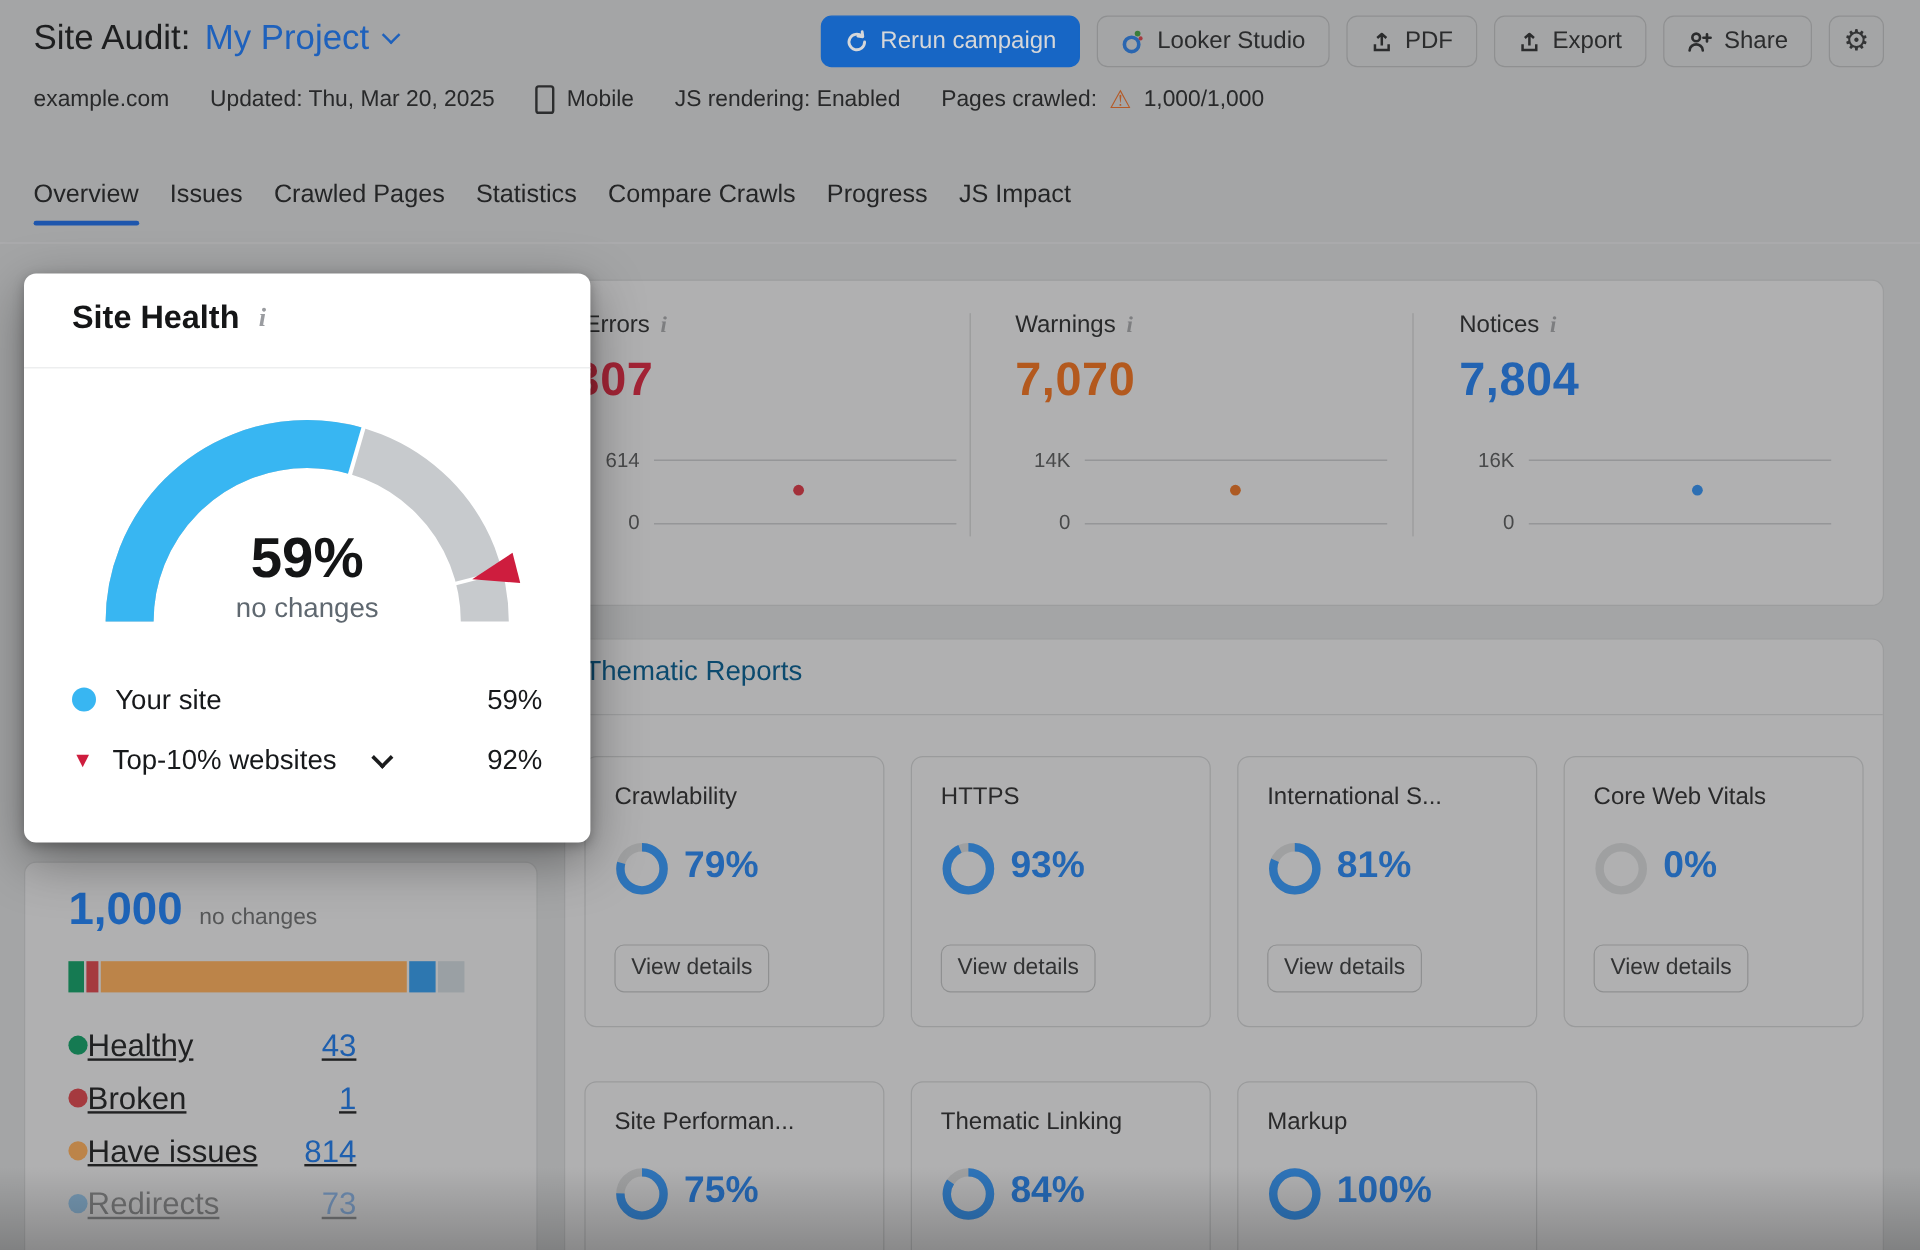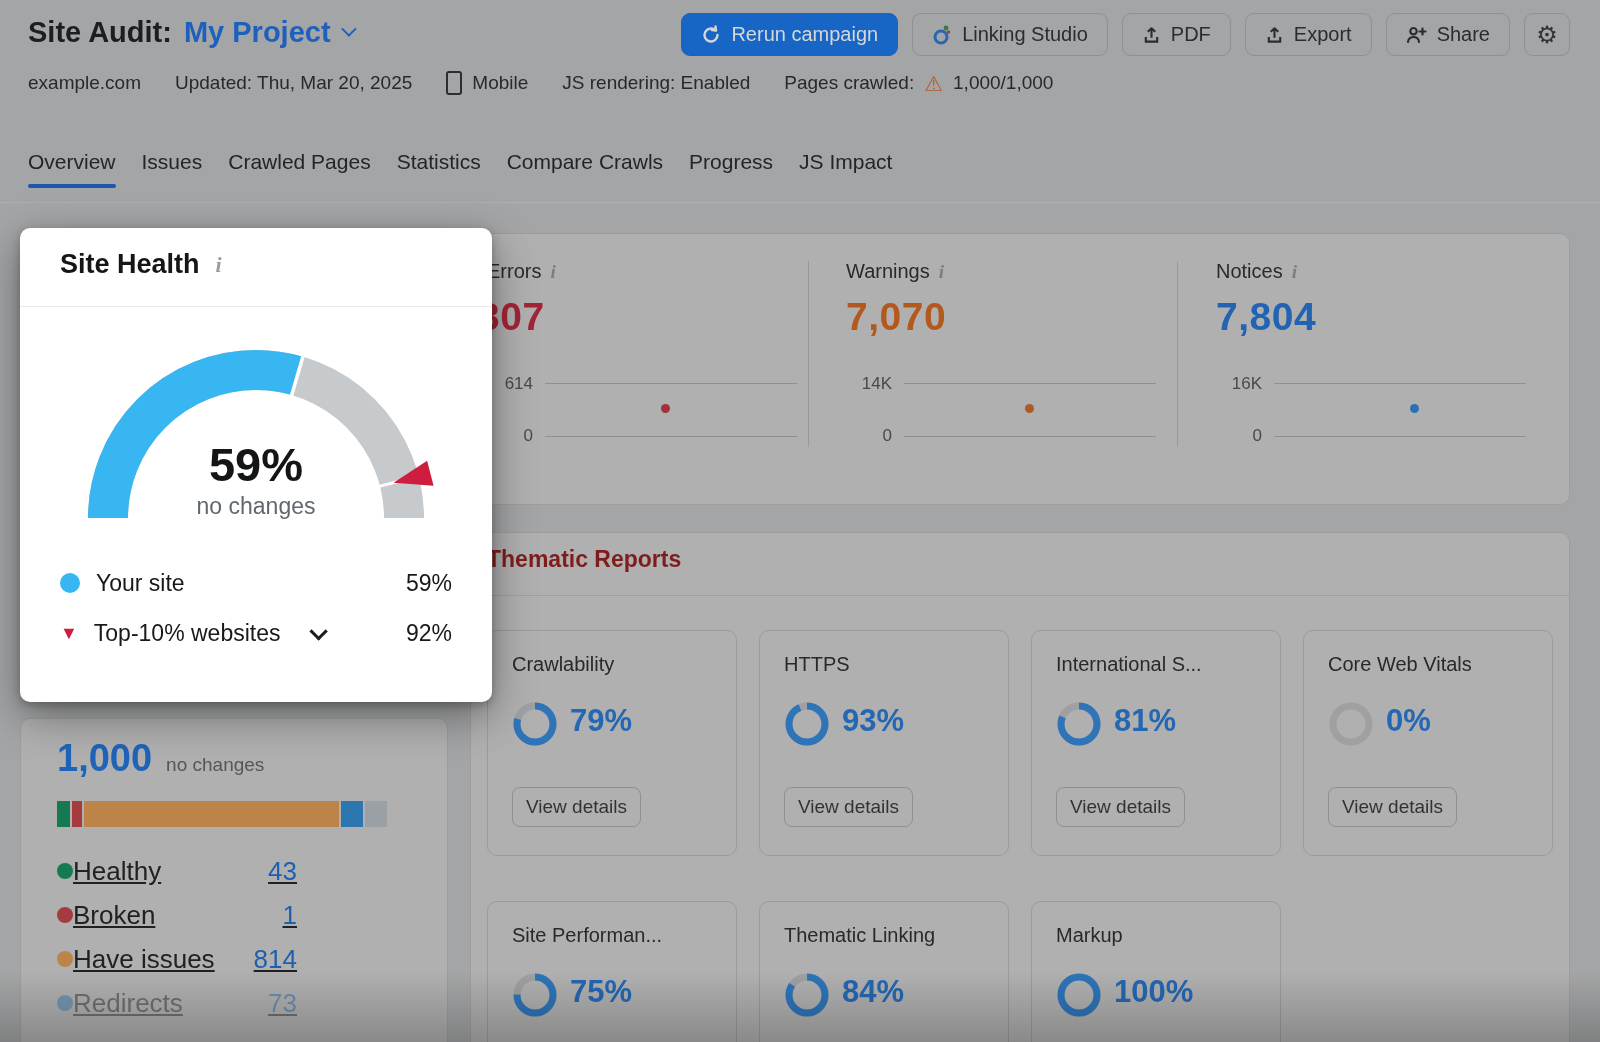--- a/index.html
+++ b/index.html
@@ -1,21 +1,21 @@
 <!DOCTYPE html>
 <html><head>
 <meta charset="utf-8">
 <style>
   html,body{margin:0;padding:0;background:#a4a5a6;}
   .vp{position:relative;width:1600px;height:1042px;overflow:hidden;background:#a4a5a6;
       font-family:"Liberation Sans",sans-serif;-webkit-font-smoothing:antialiased;}
   .abs{position:absolute;align-items:center;}
 
   
-  .h-title{left:28px;top:16px;display:flex;align-items:center;font-size:29px;font-weight:700;color:#1d1e1f;}
+  .h-title{left:28px;top:16px;display:flex;align-items:center;font-size:29px;font-weight:400;color:#1d1e1f;}
   .h-project{color:#1e61bc;margin-left:12px;display:flex;align-items:center;cursor:pointer;}
   .chev{display:inline-block;width:9px;height:9px;border-right:2.5px solid;border-bottom:2.5px solid;transform:rotate(45deg) translateY(-2px);margin-left:11px;margin-top:-4px;}
   .h-buttons{right:30px;top:13px;display:flex;gap:14px;align-items:center;}
   .btn{display:flex;align-items:center;gap:10px;height:43px;padding:0 19px;border-radius:9px;
        border:1.5px solid #8f9091;color:#2b2c2d;font-size:20px;background:transparent;cursor:pointer;box-sizing:border-box;}
   .btn.primary{background:#1766c5;border-color:#1766c5;color:#d6d7d9;}
   .btn.icon-only{width:46px;padding:0;justify-content:center;font-size:24px;color:#333435;}
   .btn svg{flex:0 0 auto;}
   .h-meta{left:28px;top:71px;display:flex;gap:34px;align-items:center;font-size:19px;color:#28292a;}
   .meta-item{display:flex;align-items:center;gap:10px;}
@@ -42,21 +42,21 @@
   .spark{position:absolute;left:58px;top:123px;width:252px;height:54px;}
   .spark .ln{position:absolute;left:0;right:0;height:1px;background:#8e9092;}
   .spark .ln.b{bottom:0;} .spark .ln.t{top:0;}
   .spark .lbl{position:absolute;left:-58px;width:46px;text-align:right;font-size:17px;color:#48494a;}
   .spark .lbl.t{top:-9px;} .spark .lbl.b{bottom:-9px;}
   .spark .dot{position:absolute;top:21px;width:9px;height:9px;border-radius:50%;}
   .m-div{position:absolute;top:27px;height:186px;width:1px;background:#98999a;}
 
   
   .t-card{left:470px;top:532px;width:1100px;height:560px;}
-  .t-title{position:absolute;left:16px;top:13px;font-size:23px;font-weight:700;color:#7f1d1d;}
+  .t-title{position:absolute;left:16px;top:13px;font-size:23px;font-weight:400;color:#0c4a6e;}
   .t-div{position:absolute;left:0;right:0;top:62px;height:1px;background:#9e9fa0;}
   .t-sub{position:absolute;width:250px;height:226px;background:#b0b0b1;border:1px solid #9a9b9c;border-radius:10px;box-sizing:border-box;}
   .t-sub .st{position:absolute;left:24px;top:22px;font-size:20px;color:#29292a;white-space:nowrap;}
   .t-sub .ringwrap{position:absolute;left:24px;top:70px;width:46px;height:46px;}
   .ring-bg{fill:none;stroke-width:7;}
   .ring-fg{fill:none;stroke-width:7;transform:rotate(-90deg);transform-origin:center;}
   .t-sub .pct{position:absolute;left:82px;top:72px;font-size:31px;font-weight:700;color:#2467b3;}
   .t-sub .vd{position:absolute;left:24px;top:156px;border:1.5px solid #8f9091;border-radius:8px;
              padding:8px 13px;font-size:19px;color:#323334;cursor:pointer;background:transparent;}
 
@@ -114,21 +114,21 @@
         <path d="M14.5 1.5 15 5.6 10.9 5.1" fill="none" stroke="#d6d7d9" stroke-width="2.4" stroke-linecap="round" stroke-linejoin="round"></path>
       </svg>
       <span>Rerun campaign</span>
     </button>
     <button class="btn">
       <svg width="20" height="22" viewBox="0 0 20 22">
         <circle cx="9" cy="13" r="6" fill="none" stroke="#2a66b0" stroke-width="3"></circle>
         <circle cx="14" cy="4" r="2.4" fill="#3a7d3a"></circle>
         <circle cx="16.5" cy="8" r="1.7" fill="#a53a3f"></circle>
       </svg>
-      <span>Linking Studio</span>
+      <span>Looker Studio</span>
     </button>
     <button class="btn">
       <svg width="19" height="20" viewBox="0 0 20 20">
         <path d="M10 13V3M6 6.5 10 3l4 3.5" fill="none" stroke="#2b2c2d" stroke-width="2.2" stroke-linejoin="round"></path>
         <path d="M4 12v5h12v-5" fill="none" stroke="#2b2c2d" stroke-width="2.2"></path>
       </svg>
       <span>PDF</span>
     </button>
     <button class="btn">
       <svg width="19" height="20" viewBox="0 0 20 20">

